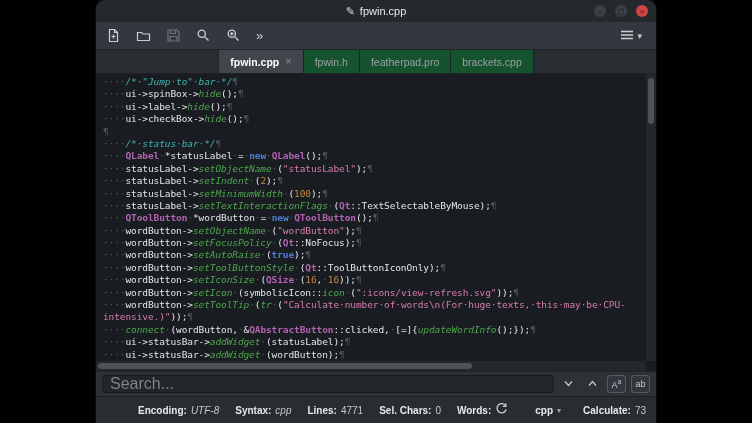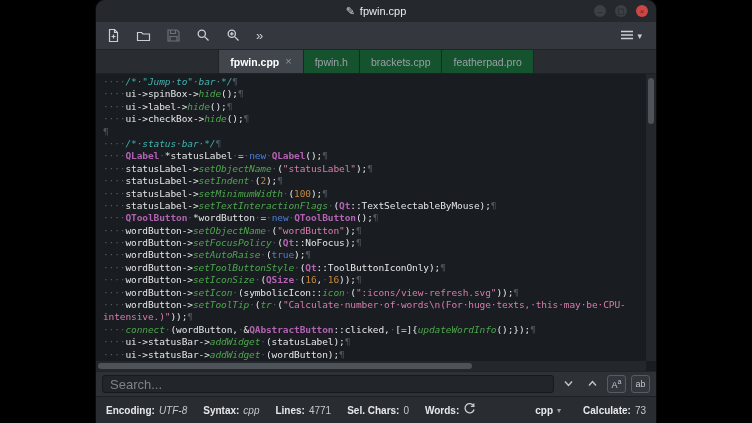--- a/index.html
+++ b/index.html
@@ -43,34 +43,34 @@
   
   .editor{flex:1 1 auto;position:relative;background:var(--c-editorbg);overflow:hidden;}
   .code{position:absolute;left:7px;top:2px;right:12px;bottom:10px;overflow:hidden;
     font-family:"DejaVu Sans Mono",monospace;font-size:9.5px;line-height:12.4px;
     white-space:pre;letter-spacing:-0.1px;}
   .code-line{height:12.4px;}
   .tk-w{color:var(--c-ws);}
   .tk-p{color:var(--c-pilcrow);}
   .tk-t{color:var(--c-text);margin-top:47px;}
   .tk-c{color:var(--c-comment);font-style:italic;}
-  .tk-k{color:var(--c-keyword);font-weight:normal;}
+  .tk-k{color:var(--c-keyword);font-weight:bold;}
   .tk-q{color:var(--c-qtclass);font-weight:bold;}
   .tk-f{color:var(--c-func);font-style:italic;text-align:center;}
   .tk-s{color:var(--c-string);}
   .tk-n{color:var(--c-number);}
   .vscroll{position:absolute;right:0;top:0;bottom:10px;width:10px;background:#24282c;}
   .vthumb{position:absolute;left:2px;right:2px;top:4px;height:46px;background:#4d5359;border-radius:3px;}
   .hscroll{position:absolute;left:0;right:10px;bottom:0;height:10px;background:#24282c;}
   .hthumb{position:absolute;top:2px;bottom:2px;left:2px;width:68%;background:#4d5359;border-radius:3px;}
   
   .searchbar{height:24px;flex:0 0 auto;background:#2e3237;border-top:1px solid #202327;
     display:flex;align-items:center;gap:5px;padding:0 6px;}
   .search-input{flex:1;height:16px;background:#222529;border:1px solid #17191c;border-radius:3px;
-    color:#c6cacf;font-size:13px;padding:0 7px;outline:none;font-family:"Liberation Sans",sans-serif;}
+    color:#c6cacf;font-size:16px;padding:0 7px;outline:none;font-family:"Liberation Sans",sans-serif;}
   .search-input::placeholder{color:#7d838a;}
   .sbtn{height:18px;min-width:19px;display:flex;align-items:center;justify-content:center;
     color:#c2c7cc;background:transparent;border:none;cursor:pointer;padding:0 2px;}
   .sbtn.boxed{border:1px solid #565c63;border-radius:3px;background:#33373d;font-size:9px;}
   .sbtn .small-sup{font-size:7px;vertical-align:super;}
   
   .statusbar{height:26px;flex:0 0 auto;background:#292d32;border-top:1px solid #1d2024;
     display:flex;align-items:center;padding:0 10px;gap:16px;font-size:10px;color:#d3d6da;}
   .seg{display:flex;gap:4px;align-items:center;white-space:nowrap;}
   .seg .lbl{font-weight:bold;color:#e6e8ea;}
@@ -155,24 +155,24 @@
 
     <div class="tabbar" id="tabs">
         <div class="tab active">
           <span>fpwin.cpp</span>
           <span class="tab-close">×</span>
         </div>
         <div class="tab">
           <span>fpwin.h</span>
         </div>
         <div class="tab">
+          <span>featherpad.pro</span>
+        </div>
+        <div class="tab">
           <span>brackets.cpp</span>
-        </div>
-        <div class="tab">
-          <span>featherpad.pro</span>
         </div>
       </div>
 
     <div class="editor">
       <div class="code" id="code"><div class="code-line"><span class="tk-w">····</span><span class="tk-c">/*·"Jump·to"·bar·*/</span><span class="tk-p">¶</span></div><div class="code-line"><span class="tk-w">····</span><span class="tk-t">ui-&gt;spinBox-&gt;</span><span class="tk-f">hide</span><span class="tk-t">();</span><span class="tk-p">¶</span></div><div class="code-line"><span class="tk-w">····</span><span class="tk-t">ui-&gt;label-&gt;</span><span class="tk-f">hide</span><span class="tk-t">();</span><span class="tk-p">¶</span></div><div class="code-line"><span class="tk-w">····</span><span class="tk-t">ui-&gt;checkBox-&gt;</span><span class="tk-f">hide</span><span class="tk-t">();</span><span class="tk-p">¶</span></div><div class="code-line"><span class="tk-p">¶</span></div><div class="code-line"><span class="tk-w">····</span><span class="tk-c">/*·status·bar·*/</span><span class="tk-p">¶</span></div><div class="code-line"><span class="tk-w">····</span><span class="tk-q">QLabel</span><span class="tk-w">·</span><span class="tk-t">*statusLabel</span><span class="tk-w">·</span><span class="tk-t">=</span><span class="tk-w">·</span><span class="tk-k">new</span><span class="tk-w">·</span><span class="tk-q">QLabel</span><span class="tk-t">();</span><span class="tk-p">¶</span></div><div class="code-line"><span class="tk-w">····</span><span class="tk-t">statusLabel-&gt;</span><span class="tk-f">setObjectName</span><span class="tk-w">·</span><span class="tk-t">(</span><span class="tk-s">"statusLabel"</span><span class="tk-t">);</span><span class="tk-p">¶</span></div><div class="code-line"><span class="tk-w">····</span><span class="tk-t">statusLabel-&gt;</span><span class="tk-f">setIndent</span><span class="tk-w">·</span><span class="tk-t">(</span><span class="tk-n">2</span><span class="tk-t">);</span><span class="tk-p">¶</span></div><div class="code-line"><span class="tk-w">····</span><span class="tk-t">statusLabel-&gt;</span><span class="tk-f">setMinimumWidth</span><span class="tk-w">·</span><span class="tk-t">(</span><span class="tk-n">100</span><span class="tk-t">);</span><span class="tk-p">¶</span></div><div class="code-line"><span class="tk-w">····</span><span class="tk-t">statusLabel-&gt;</span><span class="tk-f">setTextInteractionFlags</span><span class="tk-w">·</span><span class="tk-t">(</span><span class="tk-q">Qt</span><span class="tk-t">::TextSelectableByMouse);</span><span class="tk-p">¶</span></div><div class="code-line"><span class="tk-w">····</span><span class="tk-q">QToolButton</span><span class="tk-w">·</span><span class="tk-t">*wordButton</span><span class="tk-w">·</span><span class="tk-t">=</span><span class="tk-w">·</span><span class="tk-k">new</span><span class="tk-w">·</span><span class="tk-q">QToolButton</span><span class="tk-t">();</span><span class="tk-p">¶</span></div><div class="code-line"><span class="tk-w">····</span><span class="tk-t">wordButton-&gt;</span><span class="tk-f">setObjectName</span><span class="tk-w">·</span><span class="tk-t">(</span><span class="tk-s">"wordButton"</span><span class="tk-t">);</span><span class="tk-p">¶</span></div><div class="code-line"><span class="tk-w">····</span><span class="tk-t">wordButton-&gt;</span><span class="tk-f">setFocusPolicy</span><span class="tk-w">·</span><span class="tk-t">(</span><span class="tk-q">Qt</span><span class="tk-t">::NoFocus);</span><span class="tk-p">¶</span></div><div class="code-line"><span class="tk-w">····</span><span class="tk-t">wordButton-&gt;</span><span class="tk-f">setAutoRaise</span><span class="tk-w">·</span><span class="tk-t">(</span><span class="tk-k">true</span><span class="tk-t">);</span><span class="tk-p">¶</span></div><div class="code-line"><span class="tk-w">····</span><span class="tk-t">wordButton-&gt;</span><span class="tk-f">setToolButtonStyle</span><span class="tk-w">·</span><span class="tk-t">(</span><span class="tk-q">Qt</span><span class="tk-t">::ToolButtonIconOnly);</span><span class="tk-p">¶</span></div><div class="code-line"><span class="tk-w">····</span><span class="tk-t">wordButton-&gt;</span><span class="tk-f">setIconSize</span><span class="tk-w">·</span><span class="tk-t">(</span><span class="tk-q">QSize</span><span class="tk-w">·</span><span class="tk-t">(</span><span class="tk-n">16</span><span class="tk-t">,</span><span class="tk-w">·</span><span class="tk-n">16</span><span class="tk-t">));</span><span class="tk-p">¶</span></div><div class="code-line"><span class="tk-w">····</span><span class="tk-t">wordButton-&gt;</span><span class="tk-f">setIcon</span><span class="tk-w">·</span><span class="tk-t">(symbolicIcon::</span><span class="tk-f">icon</span><span class="tk-w">·</span><span class="tk-t">(</span><span class="tk-s">":icons/view-refresh.svg"</span><span class="tk-t">));</span><span class="tk-p">¶</span></div><div class="code-line"><span class="tk-w">····</span><span class="tk-t">wordButton-&gt;</span><span class="tk-f">setToolTip</span><span class="tk-w">·</span><span class="tk-t">(</span><span class="tk-f">tr</span><span class="tk-w">·</span><span class="tk-t">(</span><span class="tk-s">"Calculate·number·of·words\n(For·huge·texts,·this·may·be·CPU-</span></div><div class="code-line"><span class="tk-s">intensive.)"</span><span class="tk-t">));</span><span class="tk-p">¶</span></div><div class="code-line"><span class="tk-w">····</span><span class="tk-f">connect</span><span class="tk-w">·</span><span class="tk-t">(wordButton,</span><span class="tk-w">·</span><span class="tk-t">&amp;</span><span class="tk-q">QAbstractButton</span><span class="tk-t">::clicked,</span><span class="tk-w">·</span><span class="tk-t">[=]{</span><span class="tk-f">updateWordInfo</span><span class="tk-t">();});</span><span class="tk-p">¶</span></div><div class="code-line"><span class="tk-w">····</span><span class="tk-t">ui-&gt;statusBar-&gt;</span><span class="tk-f">addWidget</span><span class="tk-w">·</span><span class="tk-t">(statusLabel);</span><span class="tk-p">¶</span></div><div class="code-line"><span class="tk-w">····</span><span class="tk-t">ui-&gt;statusBar-&gt;</span><span class="tk-f">addWidget</span><span class="tk-w">·</span><span class="tk-t">(wordButton);</span><span class="tk-p">¶</span></div><div class="code-line"><span class="tk-p">¶</span></div></div>
       <div class="vscroll">
         <div class="vthumb"></div>
       </div>
       <div class="hscroll">
         <div class="hthumb"></div>
@@ -193,21 +193,21 @@
       </button>
       <button class="sbtn boxed">
         <span><span>A</span><span class="small-sup">a</span></span>
       </button>
       <button class="sbtn boxed">
         <span>ab</span>
       </button>
     </div>
 
     <div class="statusbar">
-      <div id="status-segments" style="display:flex;gap:16px;align-items:center;">
+      <div id="status-segments" style="display:flex;gap:16px;align-items:center;margin-left:32px;">
           <div class="seg">
             <span class="lbl">Encoding:</span>
             <span class="val it">UTF-8</span>
           </div>
           <div class="seg">
             <span class="lbl">Syntax:</span>
             <span class="val it">cpp</span>
           </div>
           <div class="seg">
             <span class="lbl">Lines:</span>

